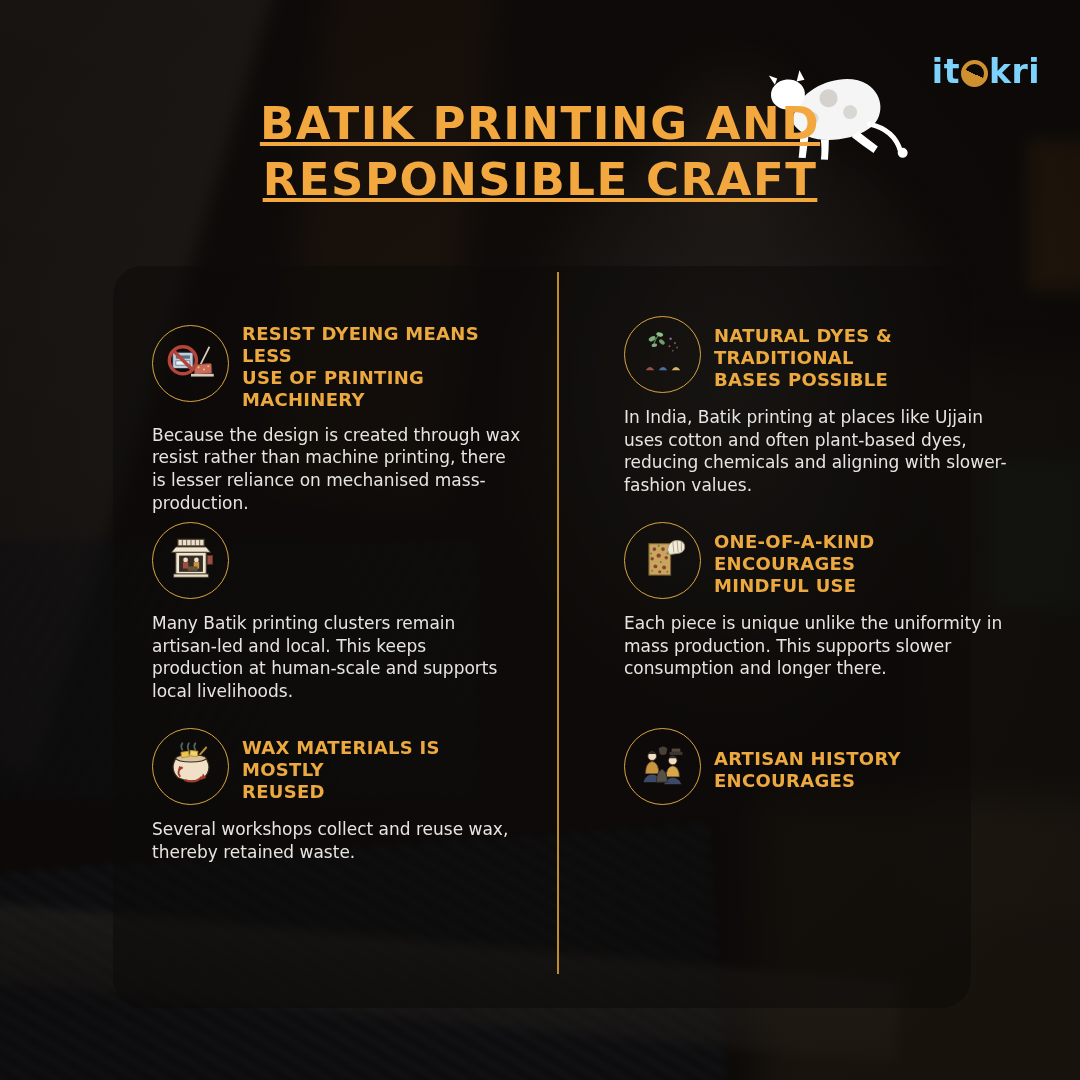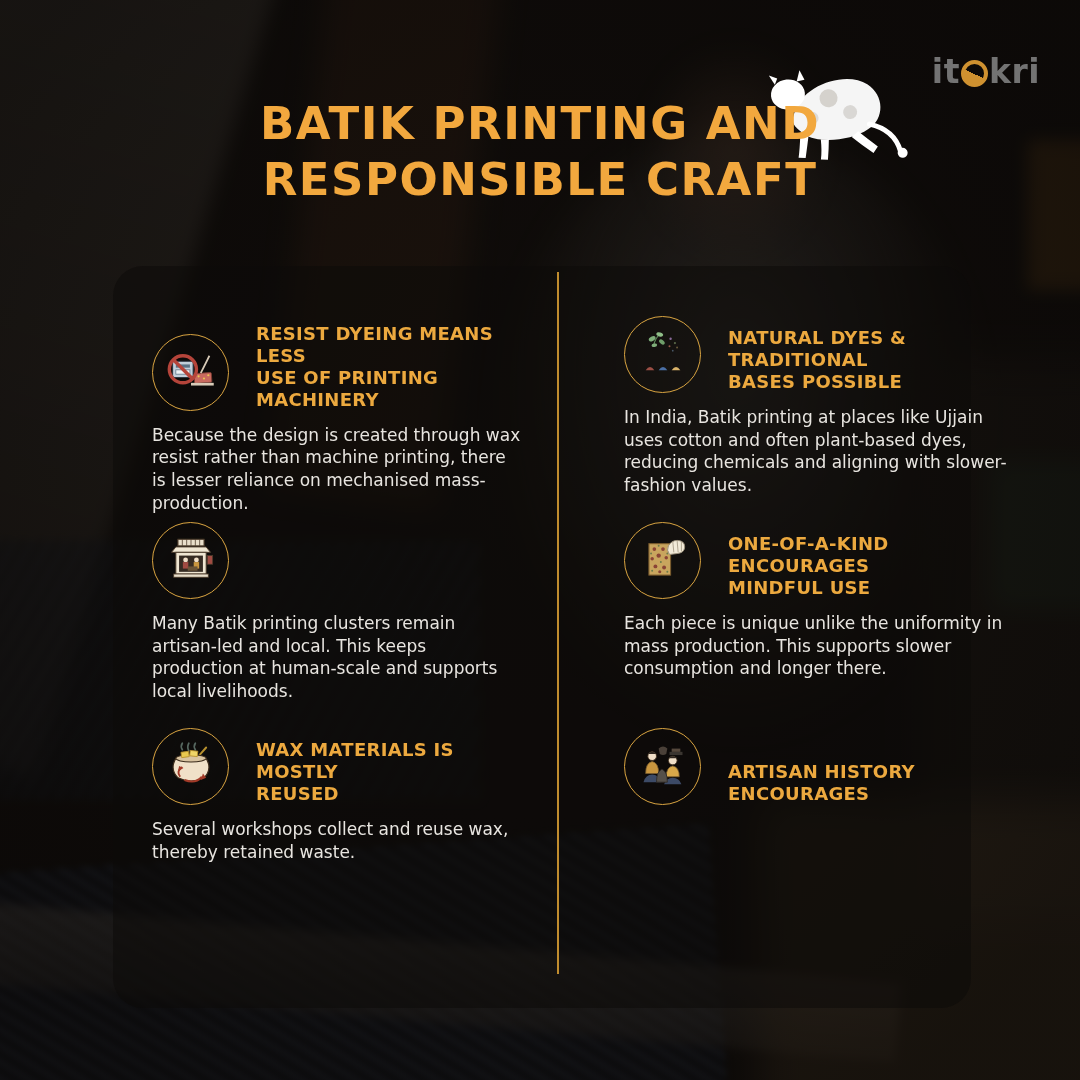--- a/index.html
+++ b/index.html
@@ -37,42 +37,42 @@
     opacity:.5;filter:blur(5px);}
   .bg-tableedge{left:-80px;top:940px;width:980px;height:80px;
     background:linear-gradient(#7a7268,#47413a);transform:rotate(5deg);
     opacity:.5;filter:blur(5px);}
   .bg-ground{left:760px;top:800px;width:460px;height:400px;background:#6a5437;
     opacity:.5;filter:blur(20px);}
   .bg-vignette{inset:0;background:
     radial-gradient(ellipse at 50% 45%,rgba(8,6,5,.15),rgba(8,6,5,.55) 85%),
     rgba(12,9,7,.42);}
   
-  .logo{position:absolute;top:52px;right:40px;color:#737373;font-weight:bold;
+  .logo{position:absolute;top:52px;right:40px;color:#7dd3fc;font-weight:bold;
     font-size:33px;letter-spacing:.5px;display:flex;align-items:center;}
   .logo-o{display:inline-block;width:19px;height:19px;border:4px solid #cf9130;
     border-radius:50%;margin:3px 1px 0;
     background:linear-gradient(205deg,transparent 52%,#cf9130 52%);}
   .title{position:absolute;top:96px;left:0;width:100%;text-align:center;
     color:#f2a83e;font-weight:800;font-size:45px;line-height:1.25;
-    letter-spacing:1.5px;}
+    letter-spacing:1.5px;text-decoration:underline;}
   .animal{position:absolute;left:752px;top:52px;width:160px;height:120px;
     transform:rotate(-6deg);}
   
   .panel{position:absolute;left:113px;top:266px;width:858px;height:742px;
     background:rgba(13,11,9,.55);border-radius:30px;box-sizing:border-box;
     padding:50px 0 0 39px;}
   .divider{position:absolute;left:444px;top:6px;bottom:34px;width:2px;
     background:#c08c2e;}
   .grid{display:flex;}
   .col{display:flex;flex-direction:column;}
   .col-left{width:370px;margin-right:102px;}
   .col-right{width:386px;}
   .card{height:206px;}
-  .card-head{display:flex;align-items:flex-end;gap:27px;}
+  .card-head{display:flex;align-items:center;gap:13px;}
   .icon-circle{flex:none;width:75px;height:75px;border:1.5px solid #d9a441;
     border-radius:50%;display:flex;align-items:center;justify-content:center;}
   .card h3{margin:7px 0 0;color:#eca93f;font-size:18px;font-weight:800;
     line-height:1.22;letter-spacing:.3px;white-space:pre-line;width:330px;}
   .card p{margin:13px 0 0;color:#e8e5e0;font-size:17px;line-height:1.33;}
 </style>
 </head>
 <body>
 
 <div class="bg">

